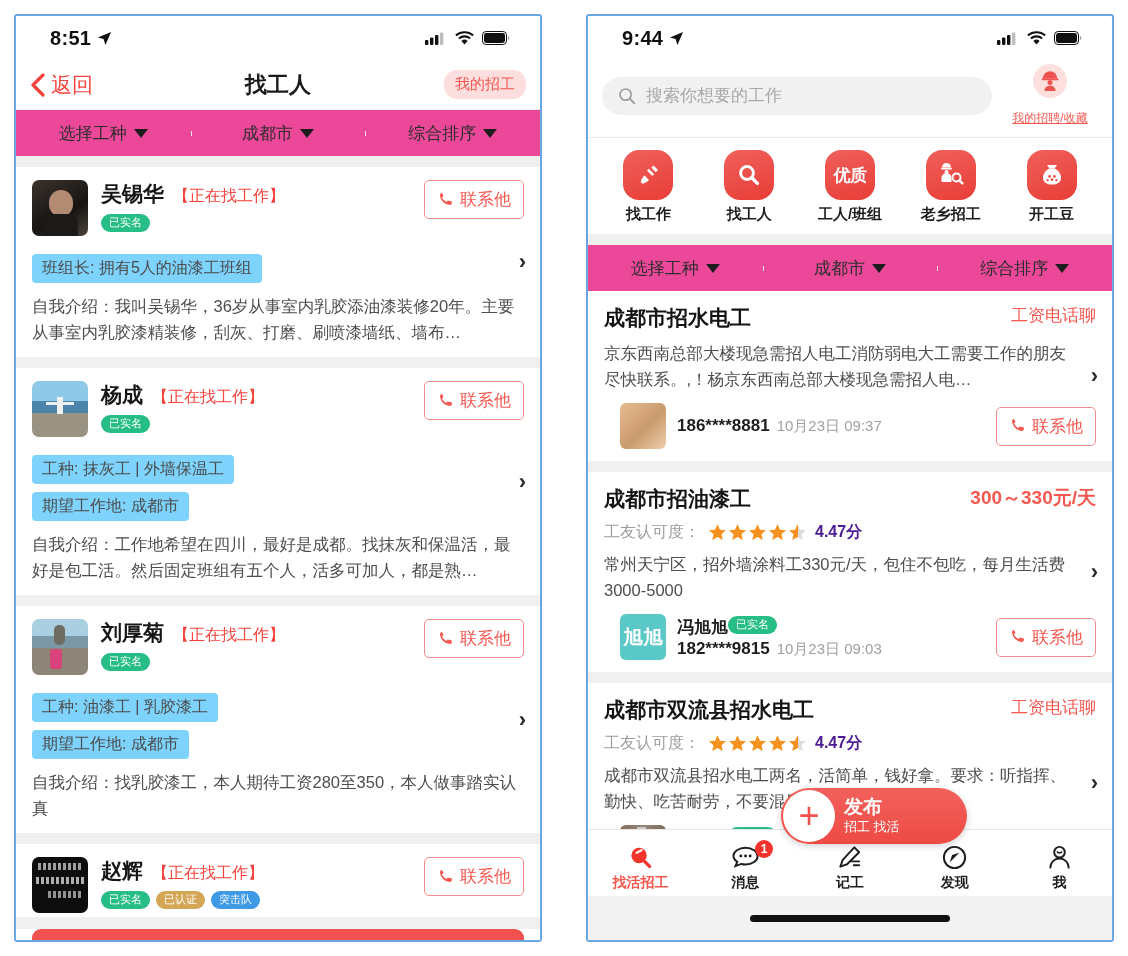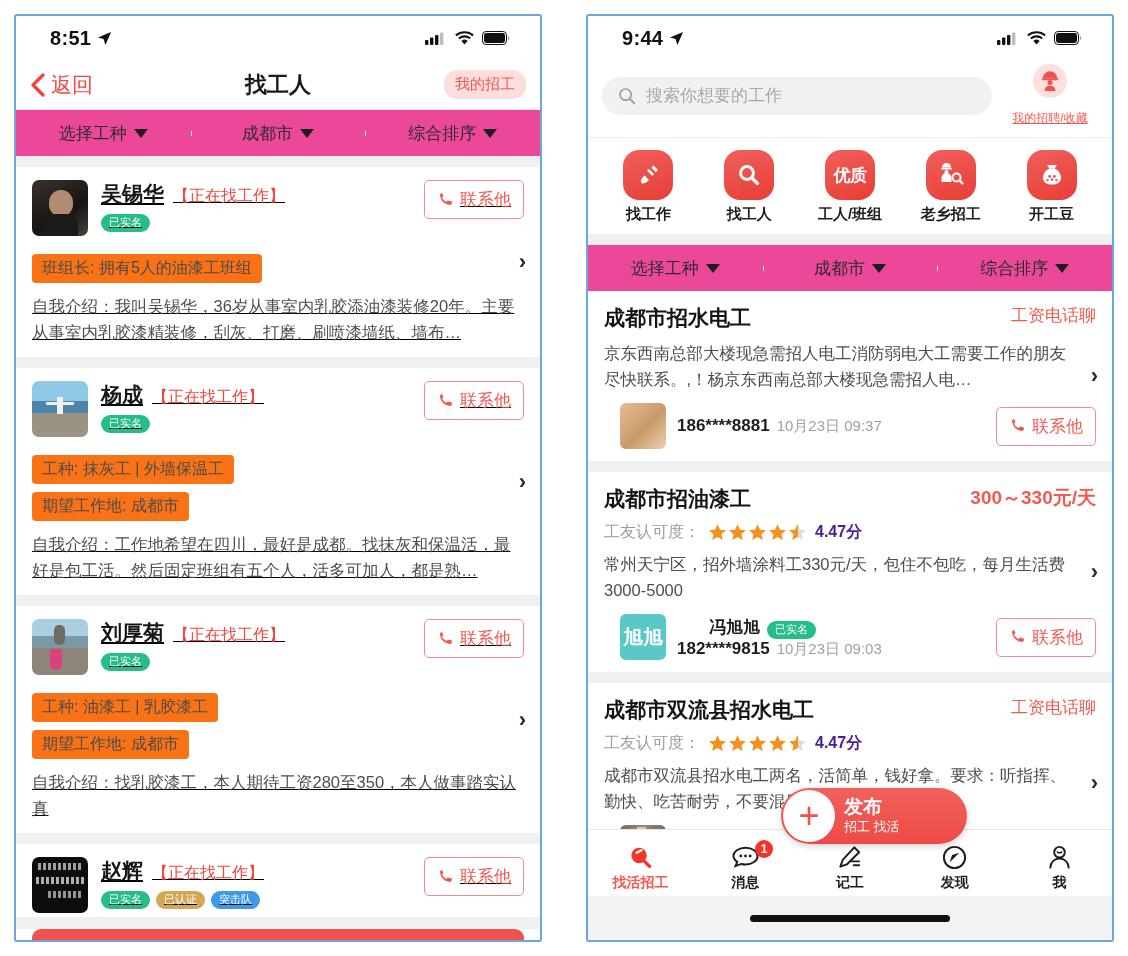--- a/index.html
+++ b/index.html
@@ -43,37 +43,37 @@
     font-size:17px;color:#2d2d2d;position:relative;}
   .filter + .filter::before{content:"";position:absolute;left:0;top:9px;bottom:9px;
     width:1px;background:#e3e3e3;}
   .caret{width:0;height:0;border-left:7px solid transparent;
     border-right:7px solid transparent;border-top:9px solid #1d1d1d;}
 
   .gap{height:11px;background:#f0f0f0;}
 
   
   .scroll{background:#f0f0f0;}
-  .wcard{background:#fff;padding:13px 16px 12px 16px;position:relative;text-decoration:underline;}
+  .wcard{background:#fff;padding:13px 16px 12px 16px;position:relative;}
   .wc-top{display:flex;align-items:flex-start;}
   .avatar{width:56px;height:56px;border-radius:7px;flex:none;overflow:hidden;
     background:#cfcfcf;position:relative;}
   .wc-mid{margin-left:13px;flex:1;min-width:0;}
   .wc-nameline{display:flex;align-items:baseline;gap:9px;}
   .wc-name{font-size:21px;font-weight:bold;color:#161616;}
   .wc-status{font-size:16px;color:#f4433c;font-weight:500;}
   .badges{display:flex;gap:6px;margin-top:6px;}
   .badge{font-size:11px;color:#fff;border-radius:9px;padding:2px 8px;line-height:1.25;}
   .b-green{background:#27bd86;}
   .b-gold{background:#d3a755;}
   .b-blue{background:#3e9ae5;}
   .contact-btn{flex:none;margin-left:auto;border:1px solid #f78a8a;color:#f4584f;
     border-radius:5px;font-size:17px;padding:7px 12px;display:flex;align-items:center;
     gap:7px;background:#fff;white-space:nowrap;}
-  .tagline{display:inline-block;background:#f97316;color:#4b4b4b;font-size:16px;
+  .tagline{display:inline-block;background:#7dd3fc;color:#4b4b4b;font-size:16px;
     padding:4px 10px;border-radius:4px;margin-top:10px;}
   .tagrow{margin-top:8px;}
   .intro{font-size:16.5px;color:#4d4d4d;line-height:1.55;margin-top:11px;}
   .chev{position:absolute;right:14px;top:50%;transform:translateY(-50%);
     color:#2a2a2a;font-size:22px;font-weight:bold;}
 
   
   .cta{background:#f1524f;color:#fff;font-size:24px;font-weight:600;text-align:center;
     padding:15px 0;border-radius:9px;margin:12px 16px 14px 16px;}
   .homebar-wrap{background:#f2f2f2;height:44px;display:flex;align-items:center;
@@ -110,21 +110,21 @@
   .stars{display:flex;gap:1px;}
   .j-score{color:#4c1d95;font-size:16px;font-weight:600;}
   .j-desc{font-size:16.5px;color:#4d4d4d;line-height:1.55;margin-top:9px;
     padding-right:26px;}
   .j-foot{display:flex;align-items:center;margin-top:11px;gap:11px;padding-left:16px;}
   .j-thumb{width:46px;height:46px;border-radius:6px;flex:none;overflow:hidden;
     background:#d8d8d8;}
   .j-thumb.initials{background:#5bc8c8;color:#fff;font-size:20px;font-weight:bold;
     display:flex;align-items:center;justify-content:center;}
   .j-meta{min-width:0;}
-  .j-nameline{display:flex;align-items:flex-end;gap:7px;margin-left:32px;}
+  .j-nameline{display:flex;align-items:flex-start;gap:0;}
   .j-poster{font-size:17px;font-weight:bold;color:#1d1d1d;}
   .j-phone{font-size:17px;font-weight:bold;color:#1d1d1d;}
   .j-time{font-size:15px;color:#a0a0a0;margin-left:7px;font-weight:normal;}
   .j-phone-row{display:flex;align-items:baseline;}
 
   
   .fab{position:absolute;left:193px;bottom:96px;height:56px;width:186px;
     background:linear-gradient(180deg,#f2615c,#ee4a44);border-radius:28px;
     display:flex;align-items:center;box-shadow:0 2px 7px rgba(0,0,0,.18);z-index:30;}
   .fab-plus{width:52px;height:52px;border-radius:50%;background:#fff;margin-left:2px;

